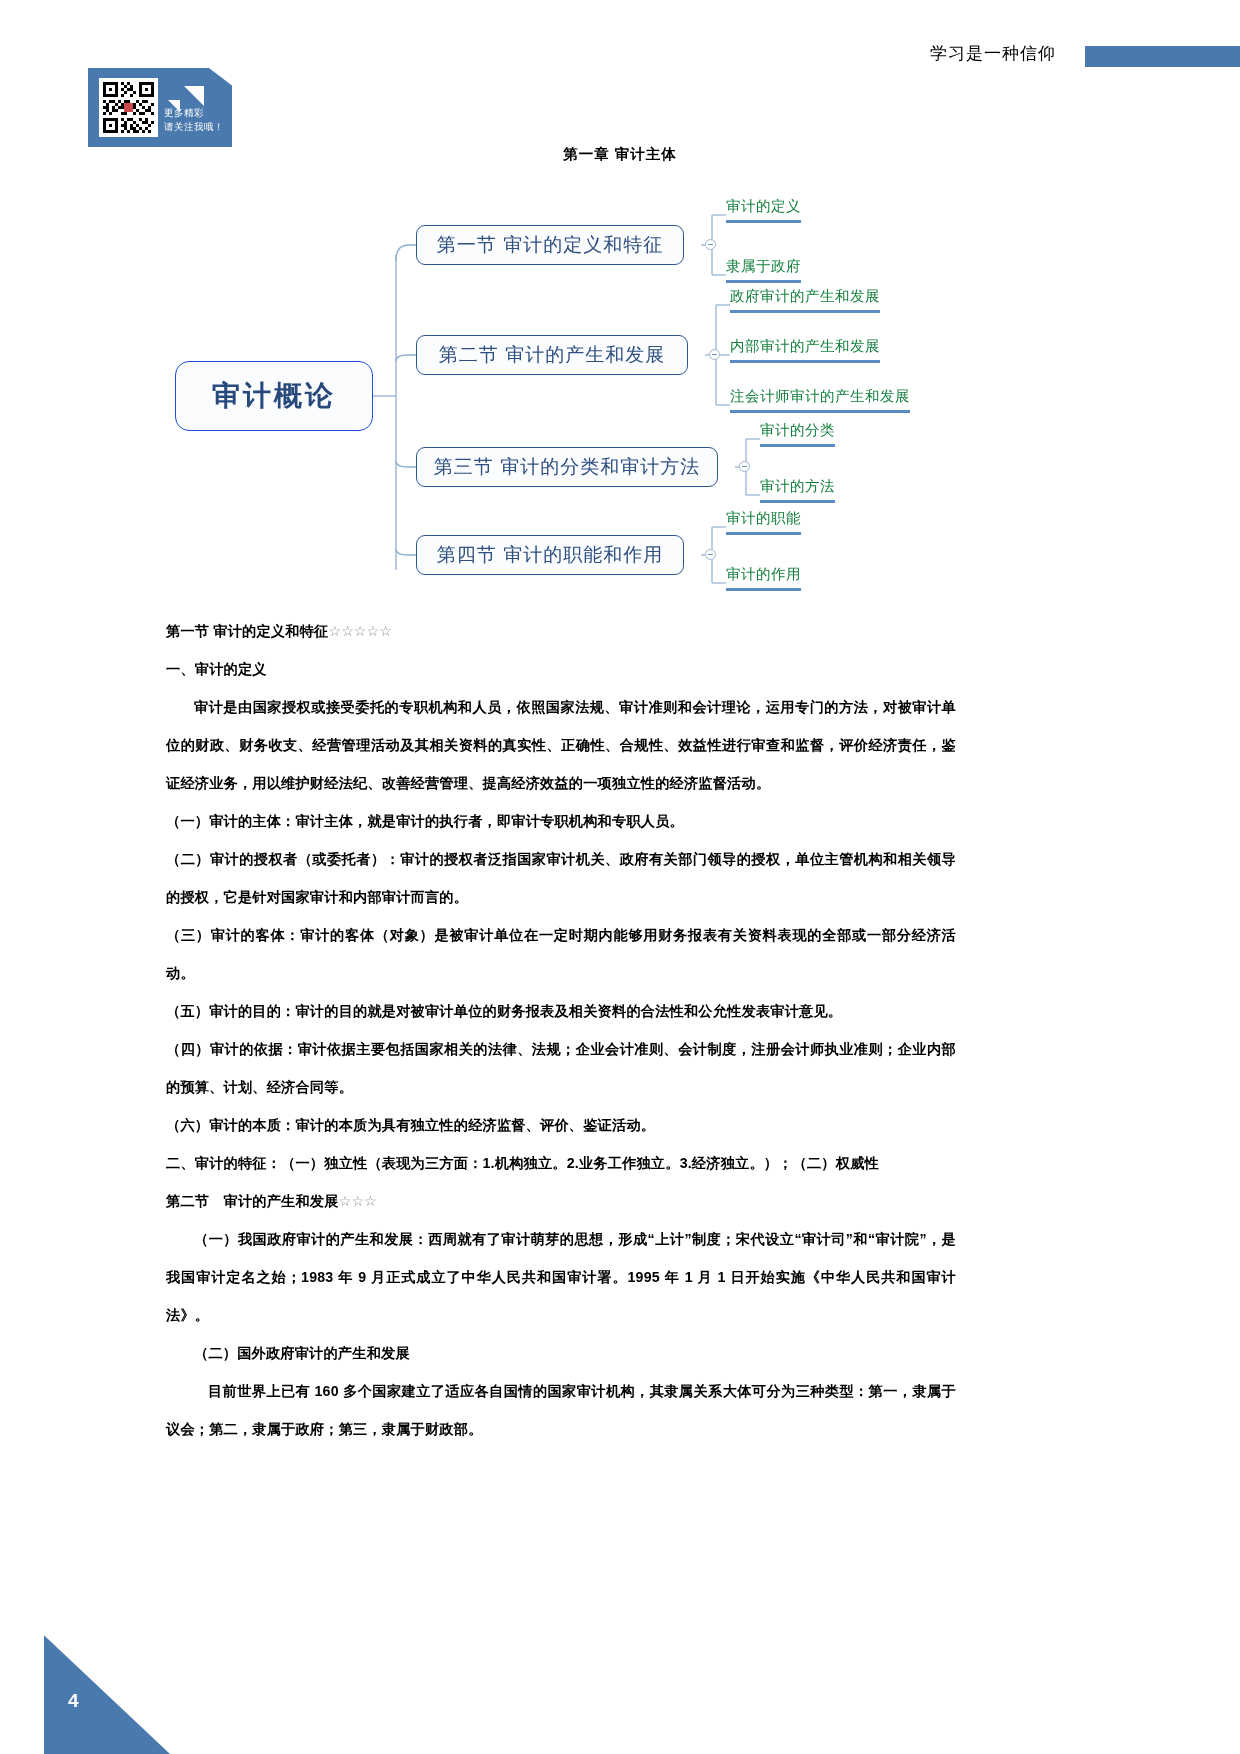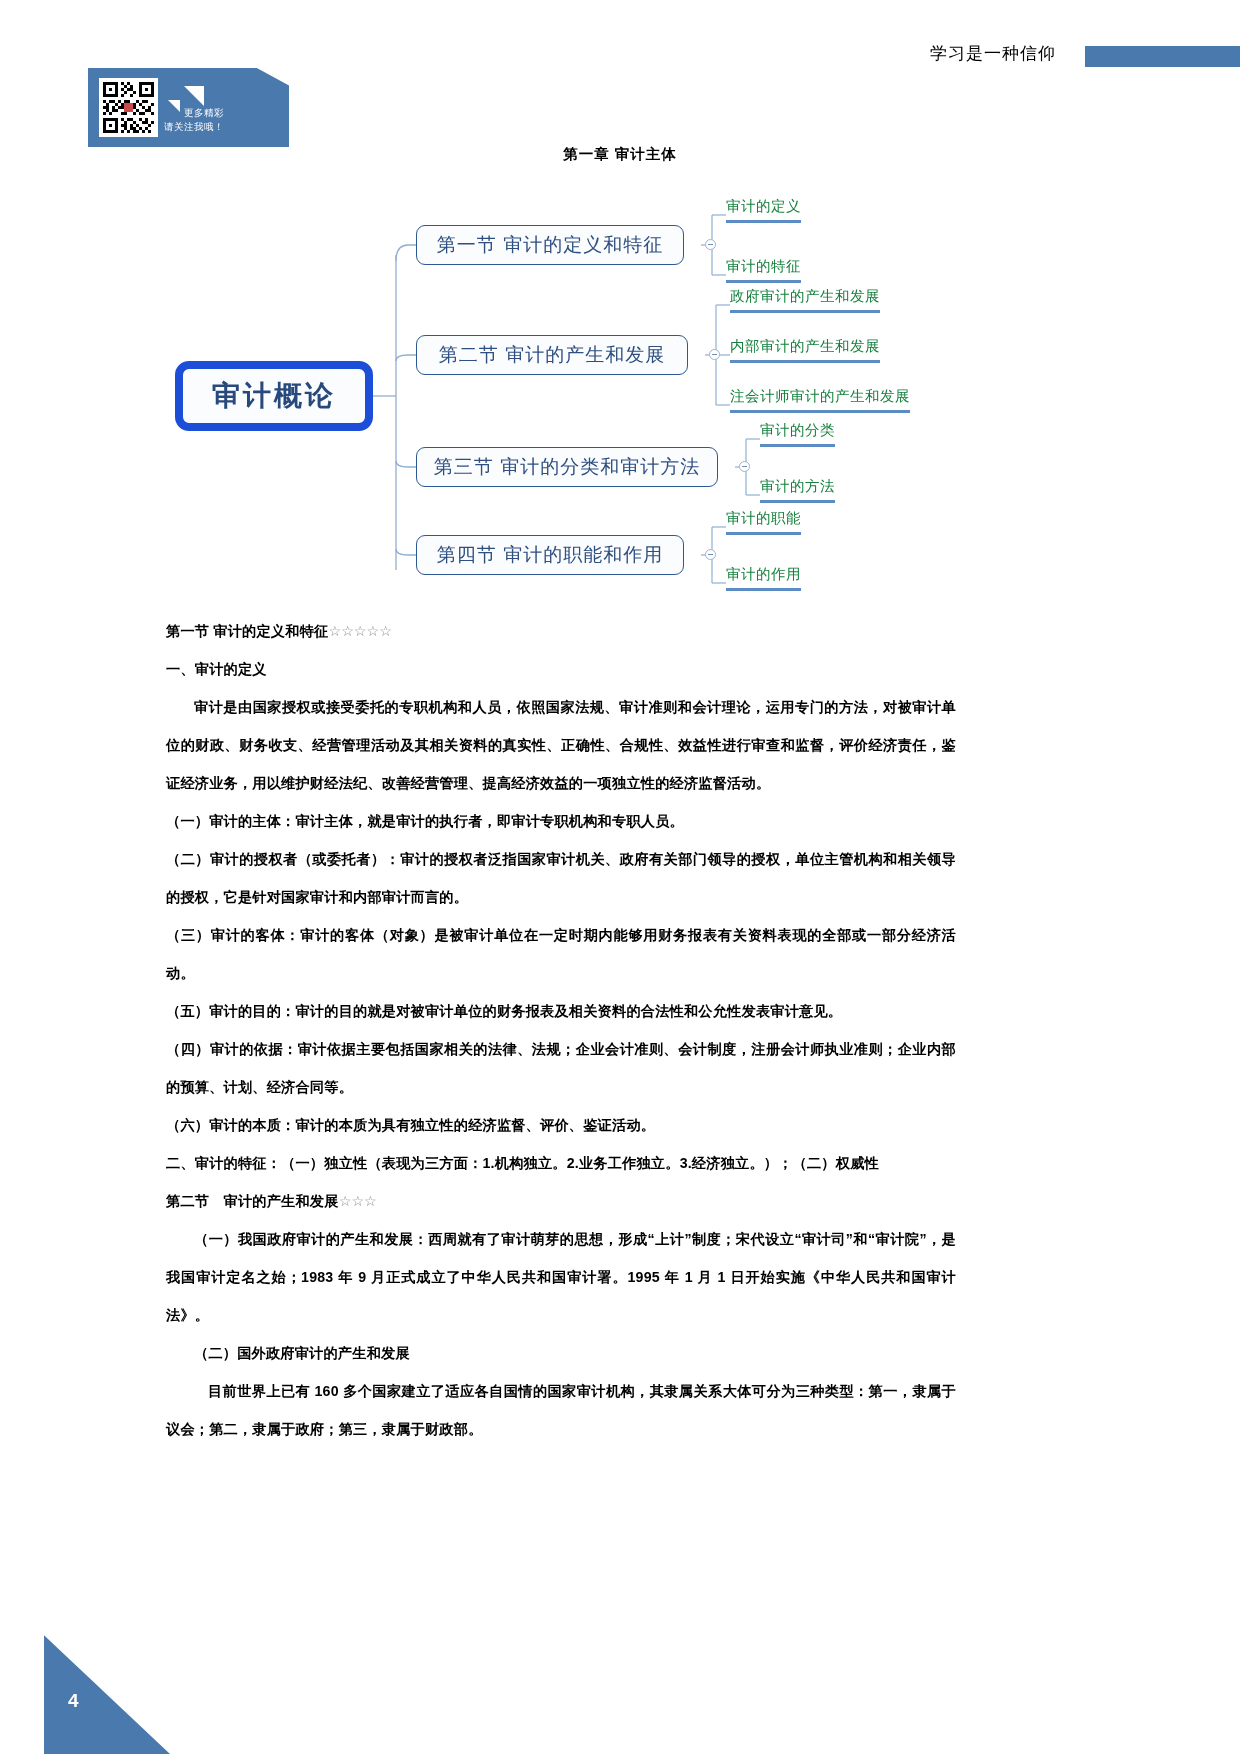--- a/index.html
+++ b/index.html
@@ -36,25 +36,24 @@
     width: 155px;
     height: 21px;
     background: #4a79ad;
   }
 
   
   .qr-badge {
     position: absolute;
     top: 68px;
     left: 88px;
-    width: 201px;
+    width: 144px;
     height: 79px;
     background: #4a79ad;
     clip-path: polygon(0 0, 84% 0, 100% 22%, 100% 100%, 0 100%);
-    text-align: right;
   }
   .qr-code {
     position: absolute;
     top: 10px;
     left: 11px;
     width: 59px;
     height: 59px;
     background: #ffffff;
     padding: 4px;
   }
@@ -105,21 +104,21 @@
     justify-content: center;
     color: #2e4f80;
     background: #fbfcfe;
     white-space: nowrap;
   }
   .mm-root {
     left: 15px;
     top: 176px;
     width: 198px;
     height: 70px;
-    border: 8px solid #1d4ed8;
+    border: 1px solid #1d4ed8;
     border-radius: 14px;
     font-size: 28px;
     font-weight: bold;
     letter-spacing: 3px;
     color: #28497c;
   }
   .mm-branch {
     border: 1.6px solid #2e5893;
     border-radius: 9px;
     height: 40px;
@@ -335,21 +334,21 @@
       <path d="M552 342 L566 342"></path>
       <path d="M552 398 L566 398"></path>
     </g>
   </svg>
 
   <div class="mm-node mm-root">审计概论</div>
 
   <div class="mm-node mm-branch mm-b1">第一节  审计的定义和特征</div>
   <div class="mm-toggle" style="left:545px; top:54px;"></div>
   <div class="mm-leaf" style="left:566px; top:12px;">审计的定义</div>
-  <div class="mm-leaf" style="left:566px; top:72px;">审计的特征</div>
+  <div class="mm-leaf" style="left:566px; top:72px;">隶属于政府</div>
 
   <div class="mm-node mm-branch mm-b2">第二节  审计的产生和发展</div>
   <div class="mm-toggle" style="left:549px; top:164px;"></div>
   <div class="mm-leaf" style="left:570px; top:102px;">政府审计的产生和发展</div>
   <div class="mm-leaf" style="left:570px; top:152px;">内部审计的产生和发展</div>
   <div class="mm-leaf" style="left:570px; top:202px;">注会计师审计的产生和发展</div>
 
   <div class="mm-node mm-branch mm-b3">第三节  审计的分类和审计方法</div>
   <div class="mm-toggle" style="left:579px; top:276px;"></div>
   <div class="mm-leaf" style="left:600px; top:236px;">审计的分类</div>

